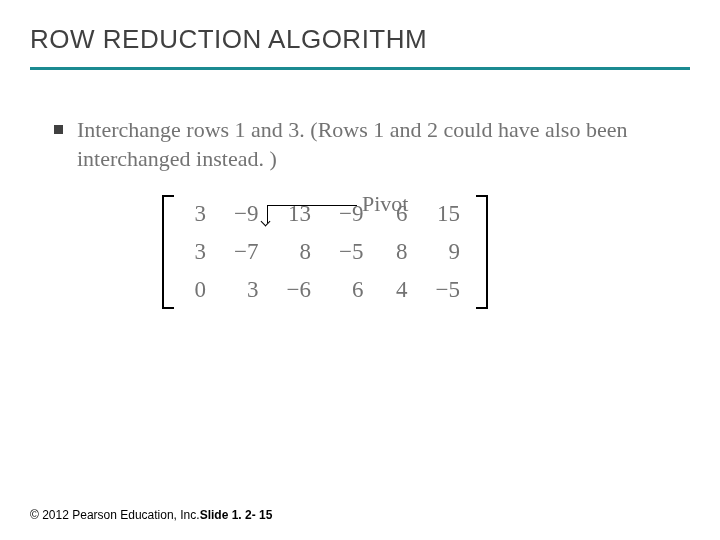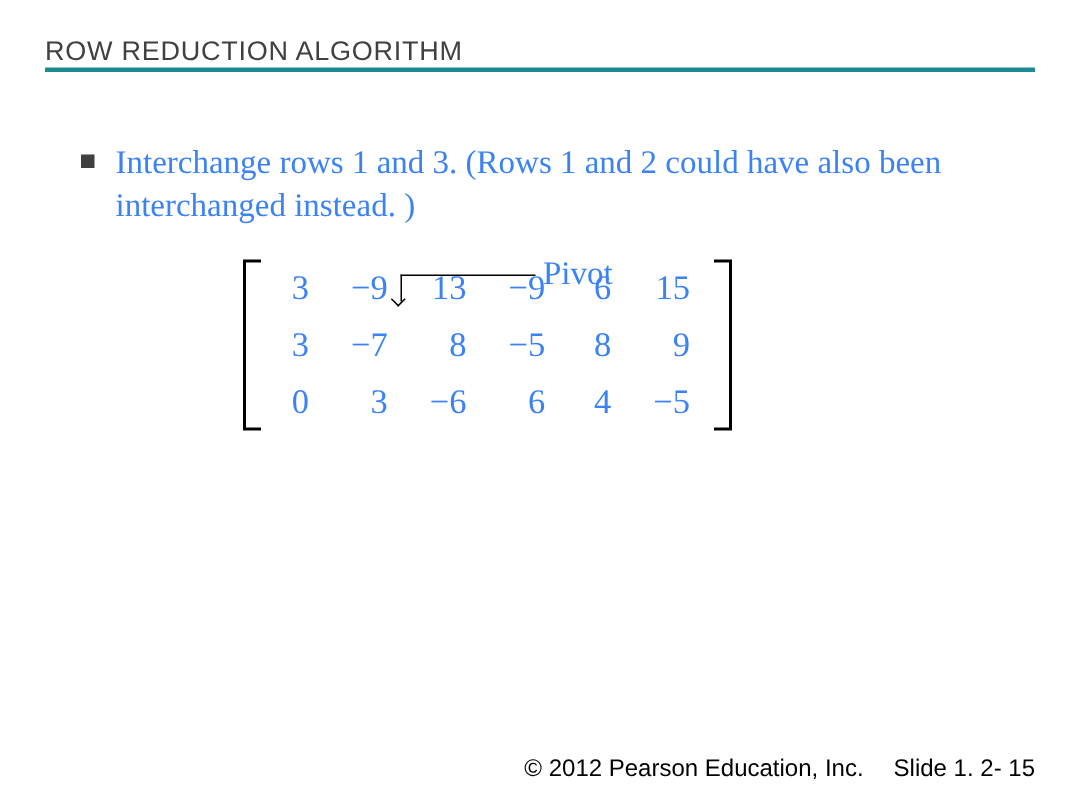--- a/index.html
+++ b/index.html
@@ -8,32 +8,32 @@
     height: 540px;
     background: #fff;
     font-family: Arial, Helvetica, sans-serif;
     position: relative;
     overflow: hidden;
   }
   .title-block {
     padding: 24px 30px 6px 30px;
   }
   .title {
-    font-size: 18px;
+    font-size: 26px;
     letter-spacing: 0.5px;
     color: #404040;
     font-weight: normal;
     border-bottom: 3px solid #1b8a91;
     display: block;
-    padding-bottom: 0;
+    padding-bottom: 12px;
   }
   .content {
     padding: 40px 40px 0 54px;
     font-family: "Times New Roman", Times, serif;
-    color: #3b82f6;
+    color: #737373;
   }
   .bullet-item {
     display: flex;
     align-items: flex-start;
     margin-bottom: 8px;
   }
   .bullet-marker {
     width: 9px;
     height: 9px;
     background: #404040;
@@ -120,26 +120,26 @@
     padding: 6px 14px;
     min-width: 44px;
   }
   .step-label { font-weight: bold; }
   .footer {
     position: absolute;
     bottom: 18px;
     left: 30px;
     right: 30px;
     display: flex;
-    justify-content: flex-end;
+    justify-content: flex-start;
     font-family: Arial, Helvetica, sans-serif;
-    font-size: 16px;
+    font-size: 12px;
     color: #000;
   }
-  .footer .slide-no { font-weight: normal; margin-left: 20px; }
+  .footer .slide-no { font-weight: bold; }
 </style>
 </head>
 <body>
 
 <div class="title-block">
   <span class="title">ROW REDUCTION ALGORITHM</span>
 </div>
 
 <div class="content">
 

